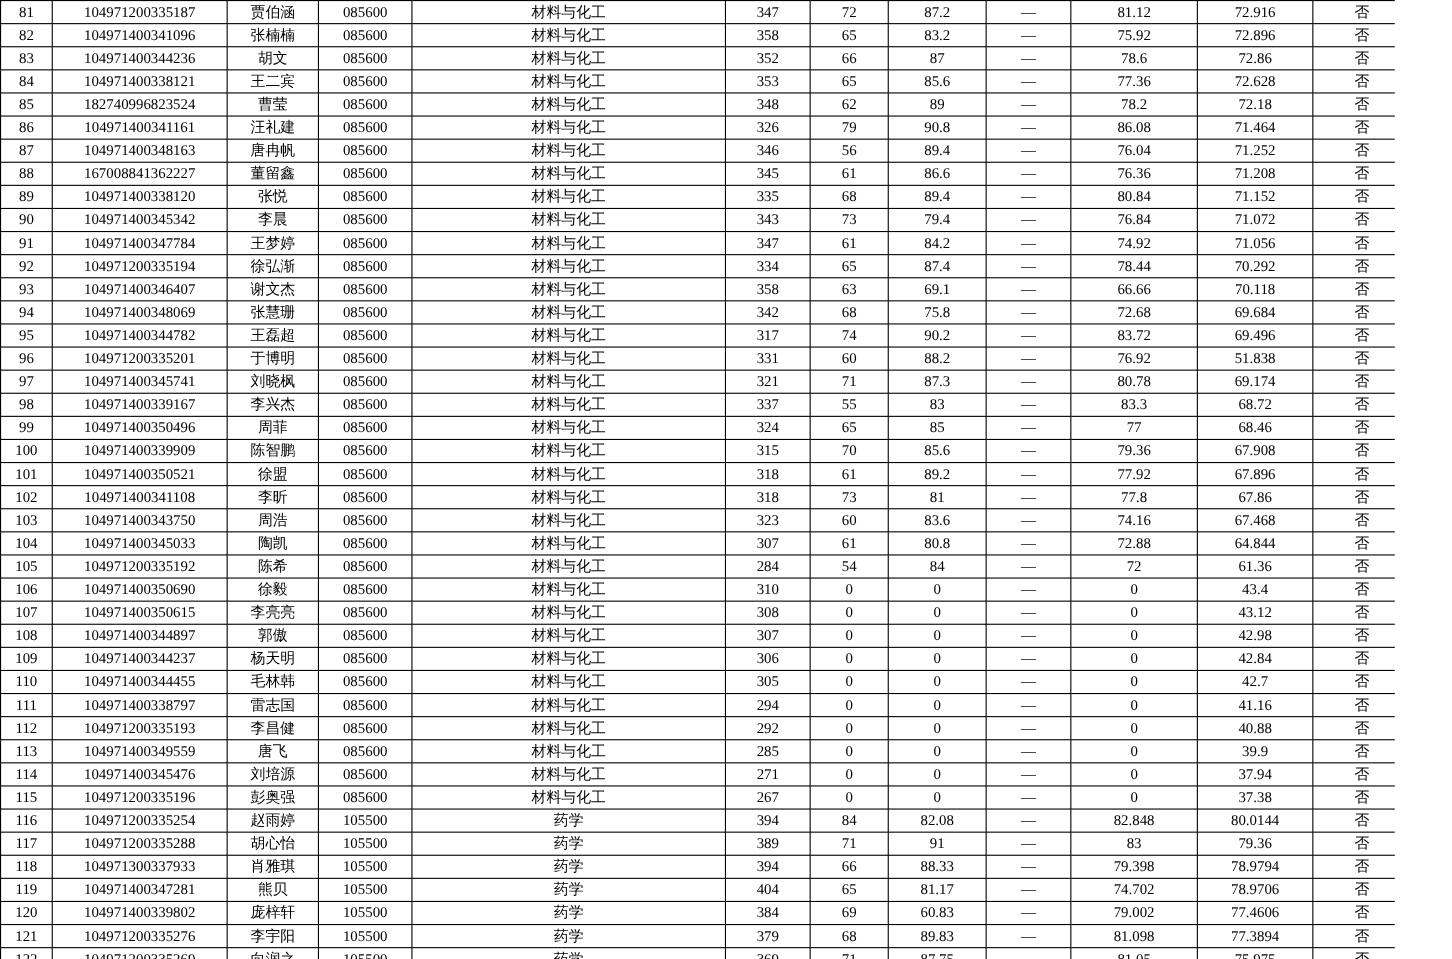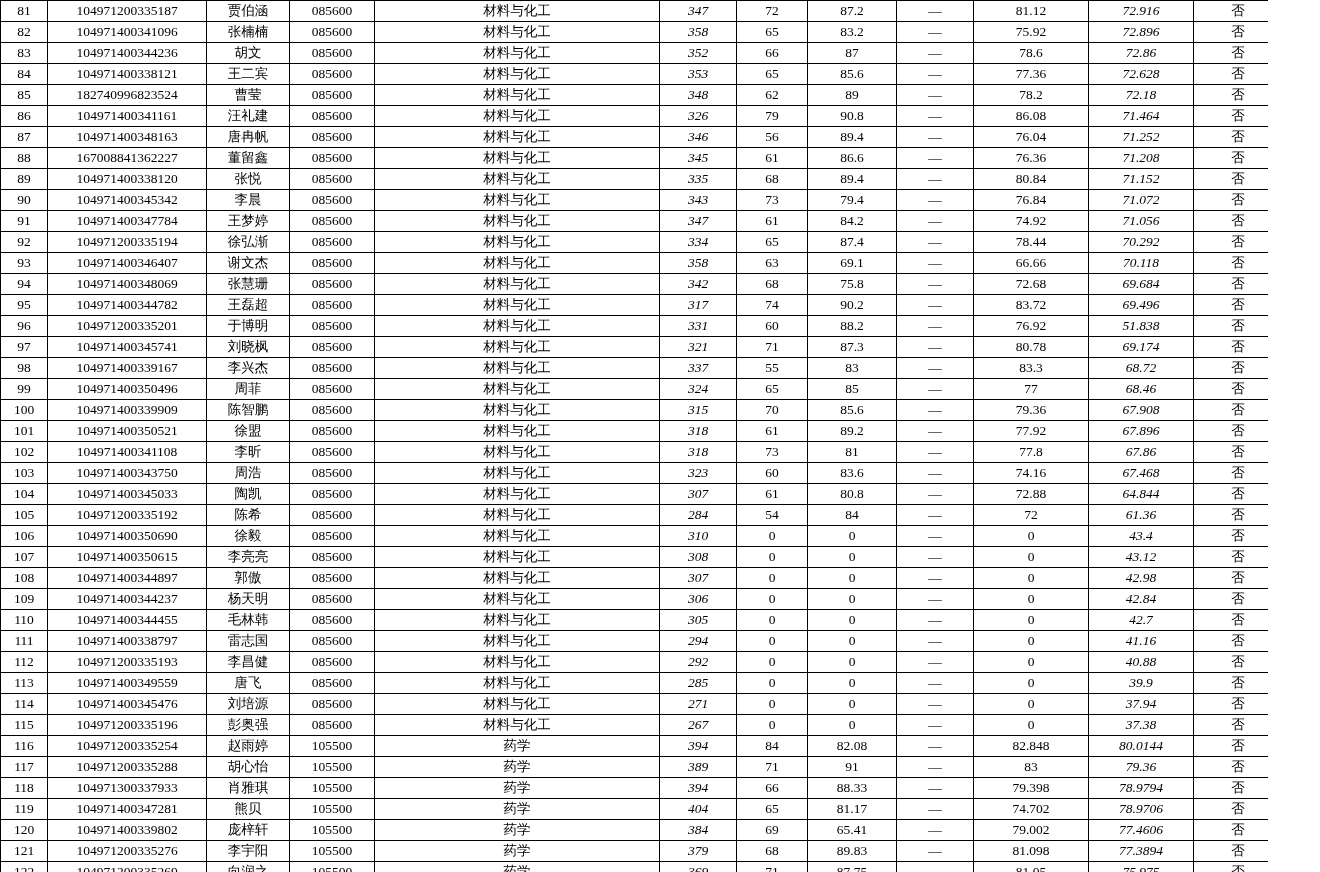--- a/index.html
+++ b/index.html
@@ -37,26 +37,26 @@
     white-space: nowrap;
     overflow: hidden;
     color: #000000;
     font-family: "Liberation Serif", "DejaVu Serif", serif;
   }
   td.c-idx   { width: 42px; }
   td.c-num   { width: 154px; margin-top: 26px; }
   td.c-name  { width: 78px; font-family: "DejaVu Sans", "Liberation Sans", sans-serif; font-size: 13px; }
   td.c-major { width: 80px; margin-top: 21px; }
   td.c-field { width: 280px; font-family: "DejaVu Sans", "Liberation Sans", sans-serif; font-size: 13px; }
-  td.c-s1    { width: 72px; font-style: italic; }
+  td.c-s1    { width: 72px; }
   td.c-s2    { width: 66px; }
   td.c-s3    { width: 84px; margin-top: 30px; }
   td.c-s4    { width: 72px; }
   td.c-s5    { width: 110px; }
-  td.c-s6    { width: 100px; font-style: italic; }
+  td.c-s6    { width: 100px; }
   td.c-f1    { width: 84px; font-family: "DejaVu Sans", "Liberation Sans", sans-serif; font-size: 13px; }
   td.c-f2    { width: 62px; font-family: "DejaVu Sans", "Liberation Sans", sans-serif; font-size: 13px; }
   .right-gap {
     position: absolute;
     top: 0;
     left: 1268px;
     width: 52px;
     height: 872px;
     background: #ffffff;
   }
@@ -653,21 +653,21 @@
           <td class="c-f2"></td>
         </tr>
         <tr>
           <td class="c-idx">120</td>
           <td class="c-num">104971400339802</td>
           <td class="c-name">庞梓轩</td>
           <td class="c-major">105500</td>
           <td class="c-field">药学</td>
           <td class="c-s1">384</td>
           <td class="c-s2">69</td>
-          <td class="c-s3">65.41</td>
+          <td class="c-s3">60.83</td>
           <td class="c-s4">—</td>
           <td class="c-s5">79.002</td>
           <td class="c-s6">77.4606</td>
           <td class="c-f1">否</td>
           <td class="c-f2"></td>
         </tr>
         <tr>
           <td class="c-idx">121</td>
           <td class="c-num">104971200335276</td>
           <td class="c-name">李宇阳</td>

